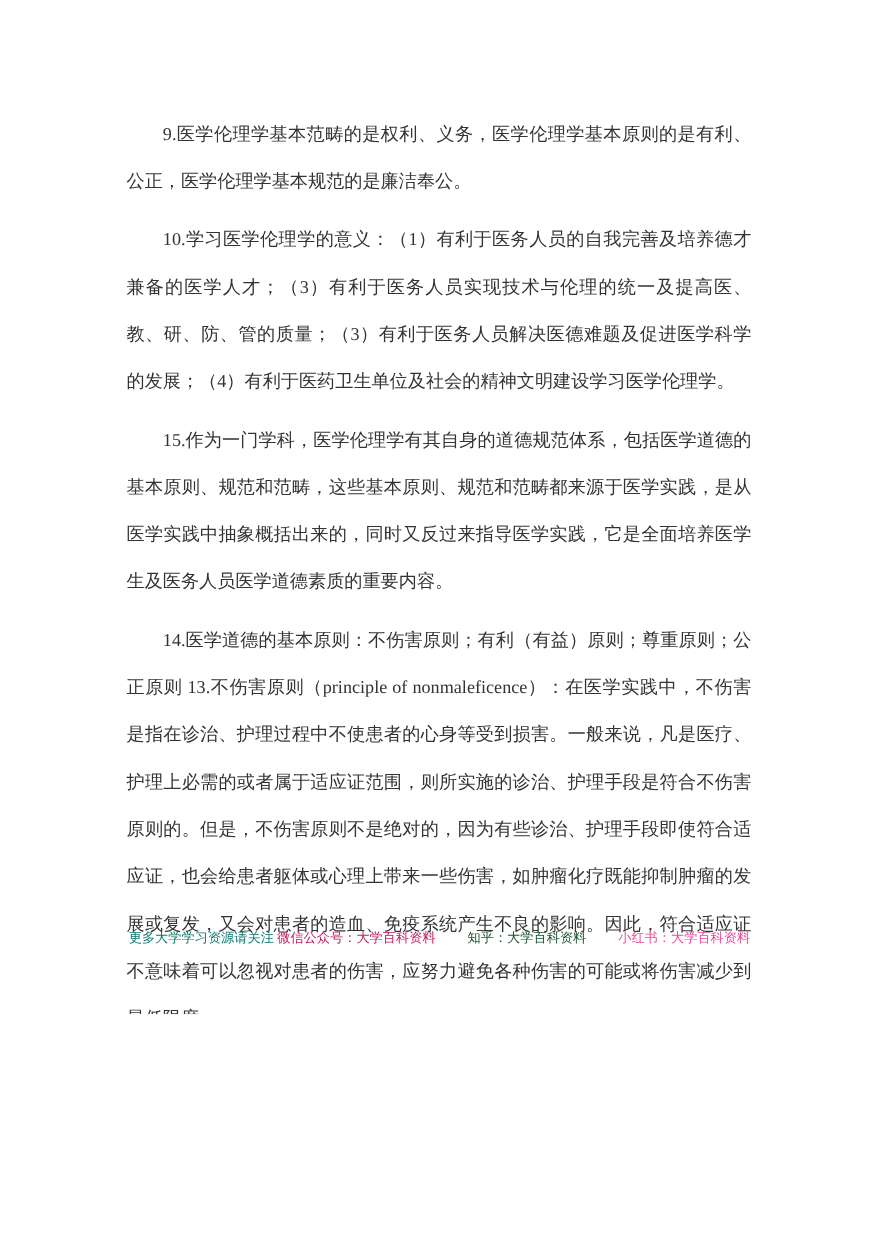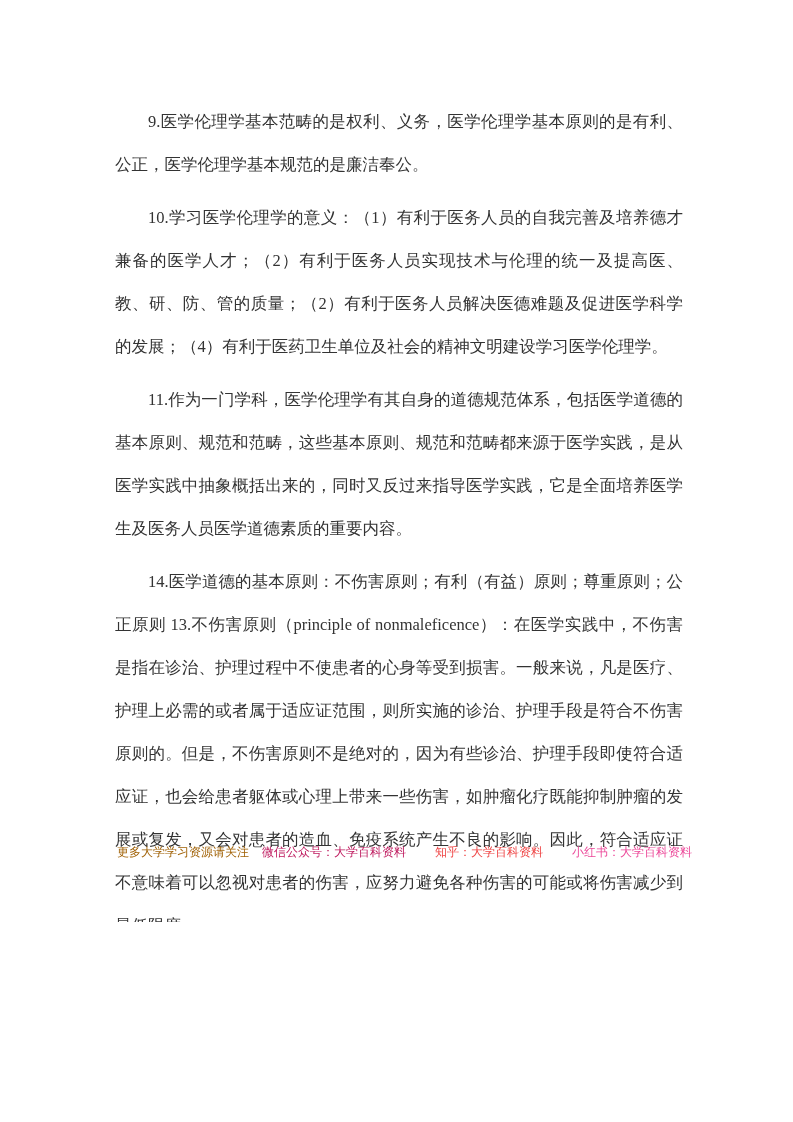--- a/index.html
+++ b/index.html
@@ -37,33 +37,33 @@
     bottom: 62px;
     width: 600px;
     font-size: 12px;
     line-height: 16px;
     white-space: nowrap;
     color: #8c8c8c;
   }
   .footer span {
     display: inline-block;
   }
-  .footer .seg-prefix   { color: #a16207; margin-right: 10px; }
+  .footer .seg-prefix   { color: #0f766e; margin-right: 0; }
   .footer .seg-wechat   { color: #be185d; margin-right: 26px; }
-  .footer .seg-zhihu    { color: #ef4444; margin-right: 26px; }
+  .footer .seg-zhihu    { color: #14532d; margin-right: 26px; }
   .footer .seg-xhs      { color: #ec4899; }
 </style>
 </head>
 <body>
 
 <div class="page">
   <div class="content">
     <p>9.医学伦理学基本范畴的是权利、义务，医学伦理学基本原则的是有利、公正，医学伦理学基本规范的是廉洁奉公。</p>
-    <p>10.学习医学伦理学的意义：（1）有利于医务人员的自我完善及培养德才兼备的医学人才；（2）有利于医务人员实现技术与伦理的统一及提高医、教、研、防、管的质量；（2）有利于医务人员解决医德难题及促进医学科学的发展；（4）有利于医药卫生单位及社会的精神文明建设学习医学伦理学。</p>
-    <p>11.作为一门学科，医学伦理学有其自身的道德规范体系，包括医学道德的基本原则、规范和范畴，这些基本原则、规范和范畴都来源于医学实践，是从医学实践中抽象概括出来的，同时又反过来指导医学实践，它是全面培养医学生及医务人员医学道德素质的重要内容。</p>
+    <p>10.学习医学伦理学的意义：（1）有利于医务人员的自我完善及培养德才兼备的医学人才；（3）有利于医务人员实现技术与伦理的统一及提高医、教、研、防、管的质量；（3）有利于医务人员解决医德难题及促进医学科学的发展；（4）有利于医药卫生单位及社会的精神文明建设学习医学伦理学。</p>
+    <p>15.作为一门学科，医学伦理学有其自身的道德规范体系，包括医学道德的基本原则、规范和范畴，这些基本原则、规范和范畴都来源于医学实践，是从医学实践中抽象概括出来的，同时又反过来指导医学实践，它是全面培养医学生及医务人员医学道德素质的重要内容。</p>
     <p>14.医学道德的基本原则：不伤害原则；有利（有益）原则；尊重原则；公正原则 13.不伤害原则（principle of nonmaleficence）：在医学实践中，不伤害是指在诊治、护理过程中不使患者的心身等受到损害。一般来说，凡是医疗、护理上必需的或者属于适应证范围，则所实施的诊治、护理手段是符合不伤害原则的。但是，不伤害原则不是绝对的，因为有些诊治、护理手段即使符合适应证，也会给患者躯体或心理上带来一些伤害，如肿瘤化疗既能抑制肿瘤的发展或复发，又会对患者的造血、免疫系统产生不良的影响。因此，符合适应证不意味着可以忽视对患者的伤害，应努力避免各种伤害的可能或将伤害减少到最低限度。</p>
   </div>
 
   <div class="footer">
     <span class="seg-prefix">更多大学学习资源请关注</span>
     <span class="seg-wechat">微信公众号：大学百科资料</span>
     <span class="seg-zhihu">知乎：大学百科资料</span>
     <span class="seg-xhs">小红书：大学百科资料</span>
   </div>
 </div>

